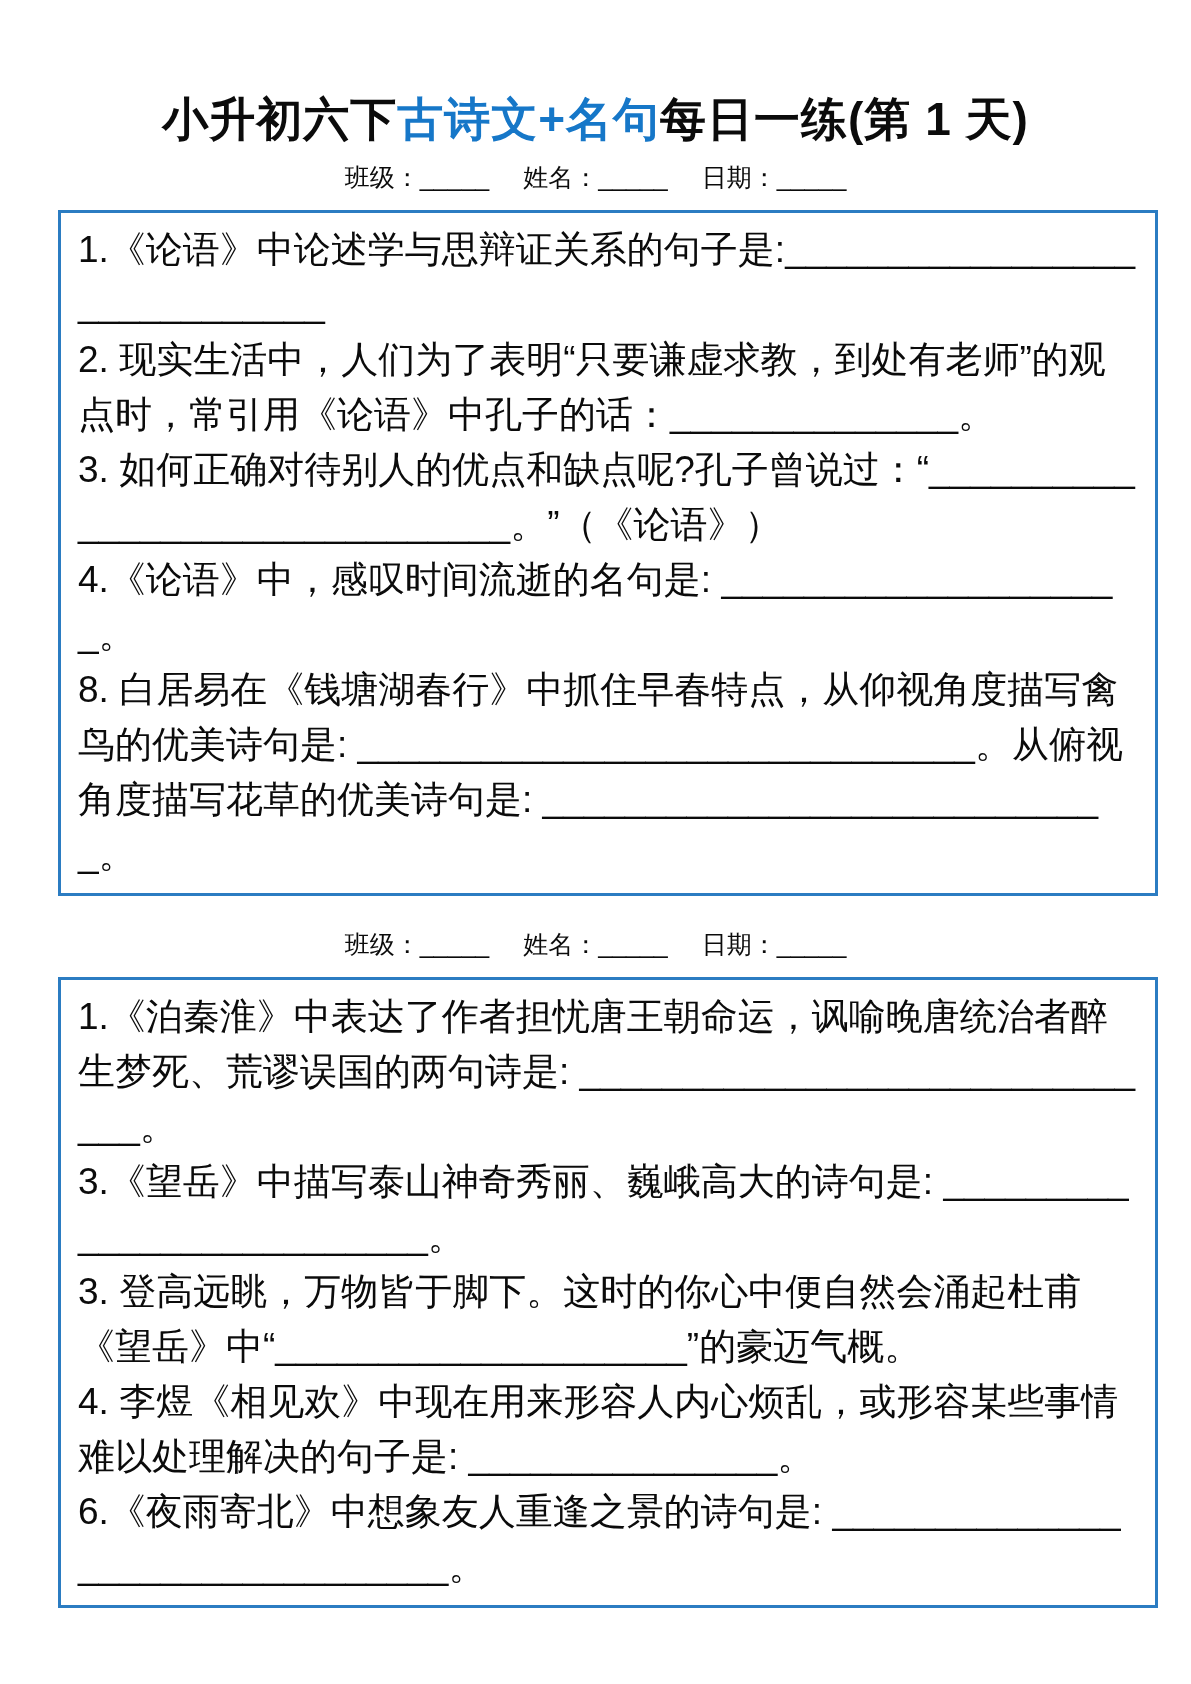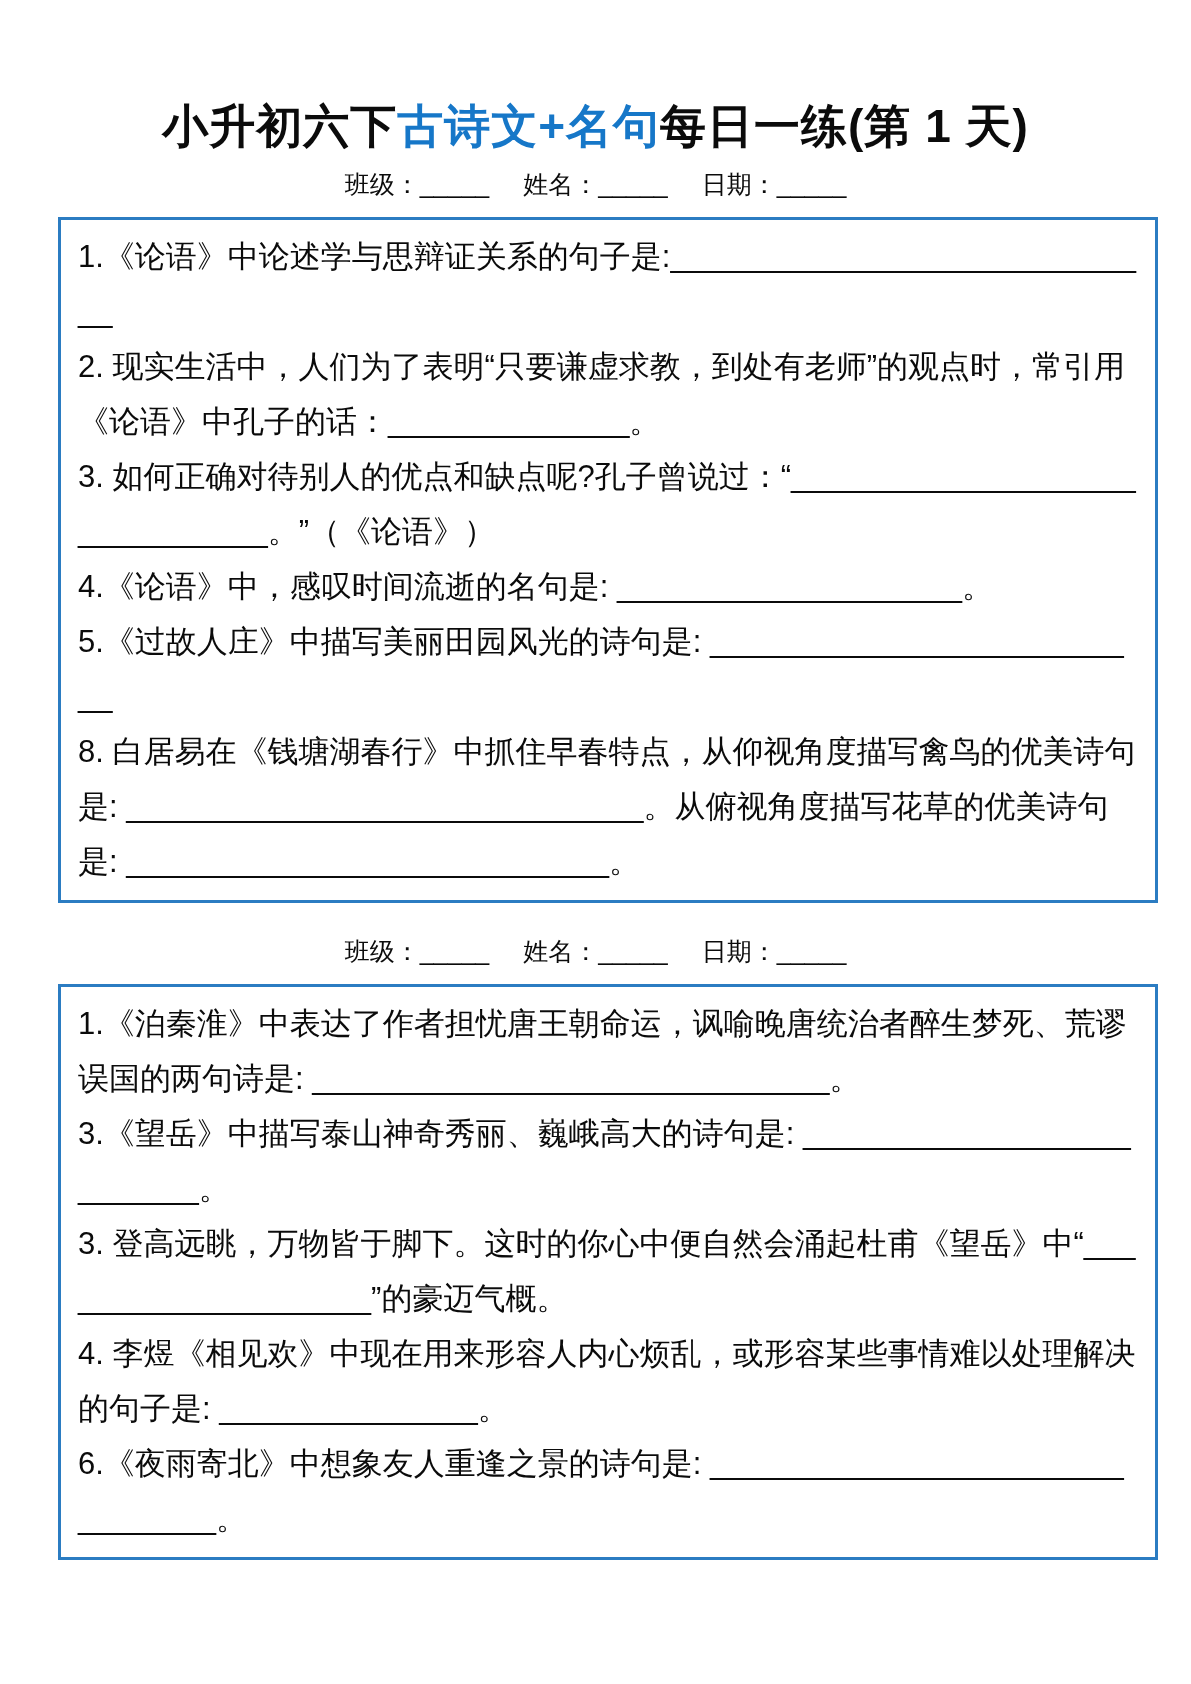--- a/index.html
+++ b/index.html
@@ -6,21 +6,21 @@
   html, body { margin: 0; padding: 0; }
   body {
     width: 1191px;
     height: 1684px;
     background: #ffffff;
     color: var(--text, #111111);
     font-family: "Liberation Sans", "DejaVu Sans", sans-serif;
   }
   .page { padding-top: 86px; }
   .worksheet-title {
-    margin: 12px;
+    margin: 5px;
     text-align: center;
     font-size: 46px;
     font-weight: 800;
     letter-spacing: 1px;
     line-height: 1.25;
     color: #0b0b0b;
   }
   .worksheet-title .hl { color: var(--highlight, #1677c8); }
   .meta-row {
     display: flex;
@@ -30,21 +30,21 @@
     font-size: 25px;
     margin: 12px 0 16px 0;
     color: #0b0b0b;
   }
   .meta-item { white-space: nowrap; }
   .meta-item .blank { letter-spacing: 0; }
   .question-box {
     margin: 0 33px 0 58px;
     border: 3px solid var(--box-border, #2b7cc2);
     padding: 9px 17px 11px 17px;
-    font-size: 31px;
+    font-size: 37px;
     line-height: 55px;
     word-break: break-all;
     color: #0b0b0b;
     background: #ffffff;
   }
   .question-box p { margin: 0; }
   .section-day2 { margin-top: 32px; }
 </style>
 </head>
 <body>
@@ -58,21 +58,20 @@
       <span class="meta-item"><span>班级：</span><span class="blank">_____</span></span>
       <span class="meta-item"><span>姓名：</span><span class="blank">_____</span></span>
       <span class="meta-item"><span>日期：</span><span class="blank">_____</span></span>
     </div>
 
     <div class="question-box">
       <p>1.《论语》中论述学与思辩证关系的句子是:_____________________________</p>
       <p>2. 现实生活中，人们为了表明“只要谦虚求教，到处有老师”的观点时，常引用《论语》中孔子的话：______________。</p>
       <p>3. 如何正确对待别人的优点和缺点呢?孔子曾说过：“_______________________________。”（《论语》）</p>
       <p>4.《论语》中，感叹时间流逝的名句是: ____________________。</p>
-      <p>5.《过故人庄》中描写美丽田园风光的诗句是: __________________________</p>
       <p>8. 白居易在《钱塘湖春行》中抓住早春特点，从仰视角度描写禽鸟的优美诗句是: ______________________________。从俯视角度描写花草的优美诗句是: ____________________________。</p>
     </div>
   </section>
 
   <section class="section-day2">
 
     <div class="meta-row">
       <span class="meta-item"><span>班级：</span><span class="blank">_____</span></span>
       <span class="meta-item"><span>姓名：</span><span class="blank">_____</span></span>
       <span class="meta-item"><span>日期：</span><span class="blank">_____</span></span>

